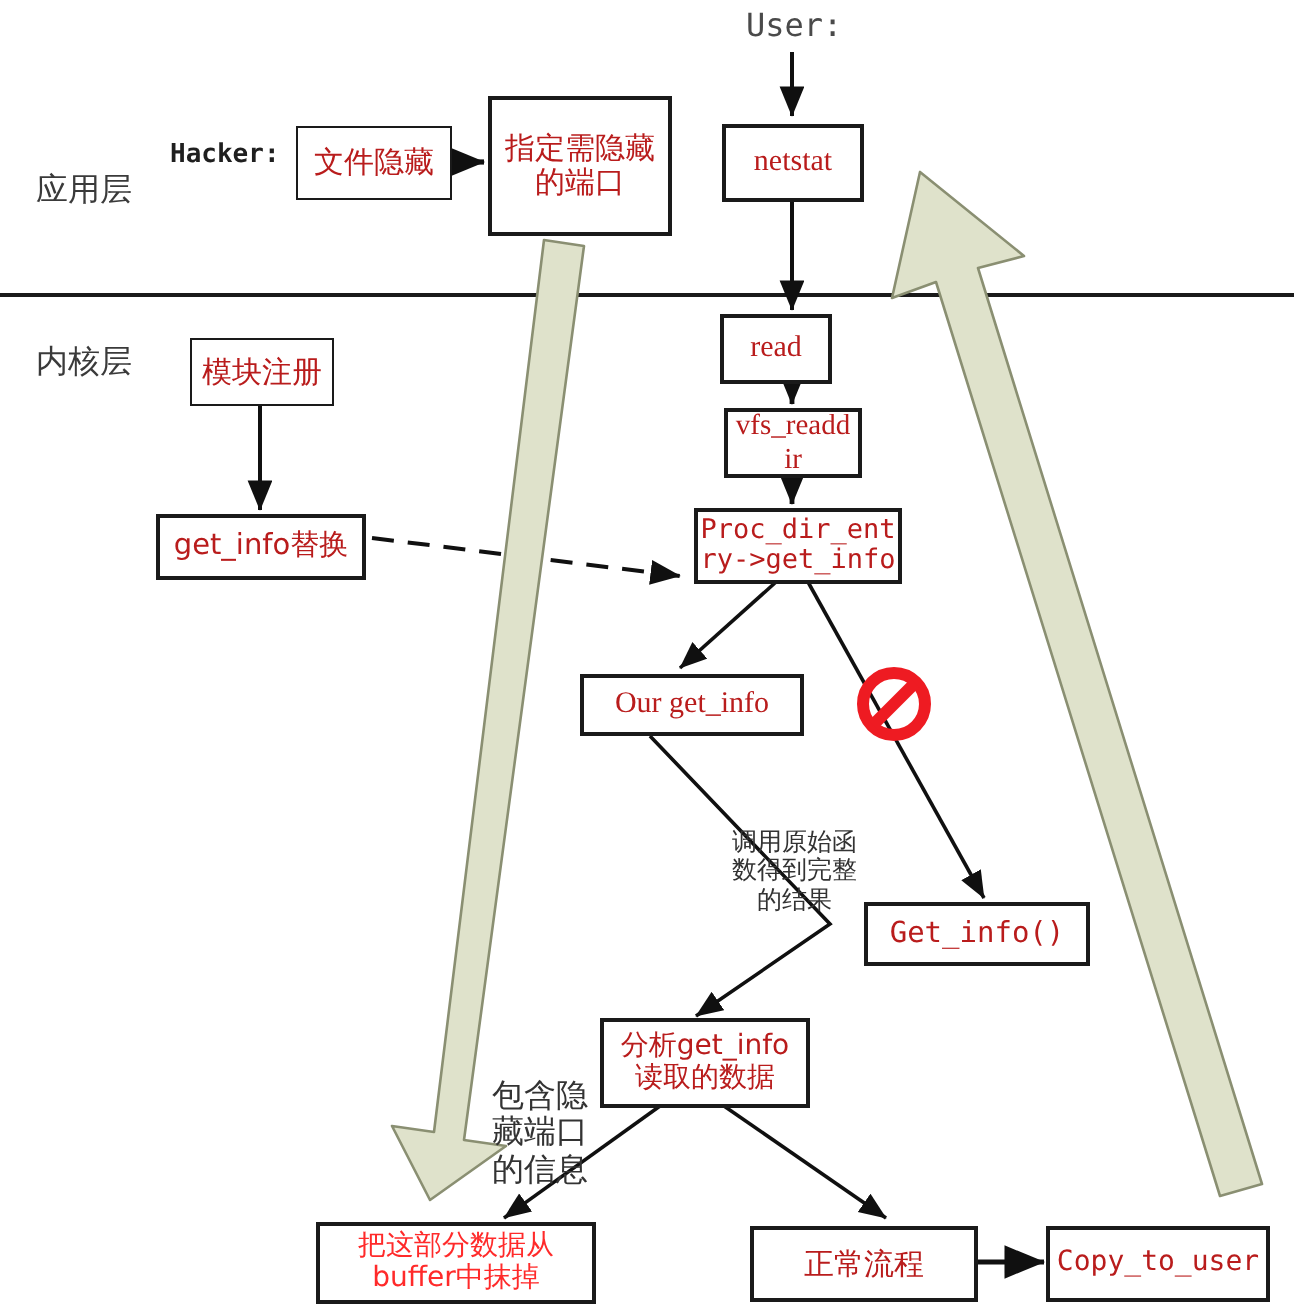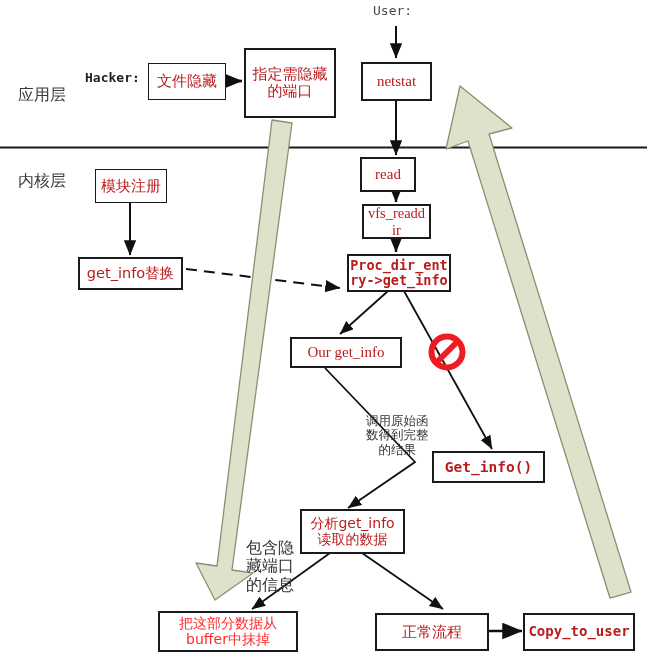--- a/index.html
+++ b/index.html
@@ -4,21 +4,21 @@
 <style>
   html,body{margin:0;padding:0;background:#ffffff;}
   body{width:647px;height:656px;position:relative;overflow:hidden;
        font-family:"Liberation Serif","DejaVu Serif",serif;color:#000;}
   #canvas{position:absolute;inset:0;width:647px;height:656px;}
   svg.layer{position:absolute;left:0;top:0;width:647px;height:656px;overflow:visible;}
   .node{position:absolute;box-sizing:border-box;border:1.6px solid #1a1a1a;background:#fff;
         display:flex;align-items:center;justify-content:center;text-align:center;
         line-height:1.12;color:#b91c1c;}
   .node.cn{font-family:"DejaVu Sans","Liberation Sans",sans-serif;}
-  .node.mono{font-family:"DejaVu Sans Mono","Liberation Mono",monospace;font-weight:bold;}
+  .node.mono{font-family:"DejaVu Sans Mono","Liberation Mono",monospace;}
   .node.serif{font-family:"Liberation Serif","DejaVu Serif",serif;}
   .node.thick{border-width:2.2px;}
   .node.red{color:#ff2a2a;border-color:#1a1a1a;}
   .lbl{position:absolute;color:#3a3a3a;white-space:pre;line-height:1.15;}
   .lbl.cn{font-family:"DejaVu Sans","Liberation Sans",sans-serif;}
   .lbl.mono{font-family:"DejaVu Sans Mono","Liberation Mono",monospace;}
 </style>
 </head>
 <body>
 
@@ -75,21 +75,21 @@
   <svg class="layer">
     <g>
       <circle cx="447" cy="352" r="15.5" fill="none" stroke="#ee1b22" stroke-width="6"></circle>
       <line x1="436.5" y1="362.5" x2="457.5" y2="341.5" stroke="#ee1b22" stroke-width="6"></line>
     </g>
   </svg>
 
   <div class="lbl cn" style="left:18px;top:86px;font-size:16px;">应用层</div>
   <div class="lbl cn" style="left:18px;top:172px;font-size:16px;">内核层</div>
 
-  <div class="lbl mono" style="left:373px;top:4px;font-size:13px;color:#4a4a4a;text-align:right;">User:</div>
+  <div class="lbl mono" style="left:373px;top:4px;font-size:16px;color:#4a4a4a;text-align:right;">User:</div>
   <div class="lbl mono" style="left:85px;top:71px;font-size:13px;color:#1f1f1f;font-weight:bold;">Hacker:</div>
 
   <div class="lbl cn" style="left:366px;top:381px;font-size:12.5px;text-align:center;color:#333;margin-top:33px;">调用原始函
 数得到完整
 的结果</div>
   <div class="lbl cn" style="left:246px;top:539px;font-size:16px;text-align:left;color:#333;">包含隐
 藏端口
 的信息</div>
 
   <div class="node cn" style="left:148px;top:63px;width:78px;height:37px;font-size:15px;">文件隐藏</div>

